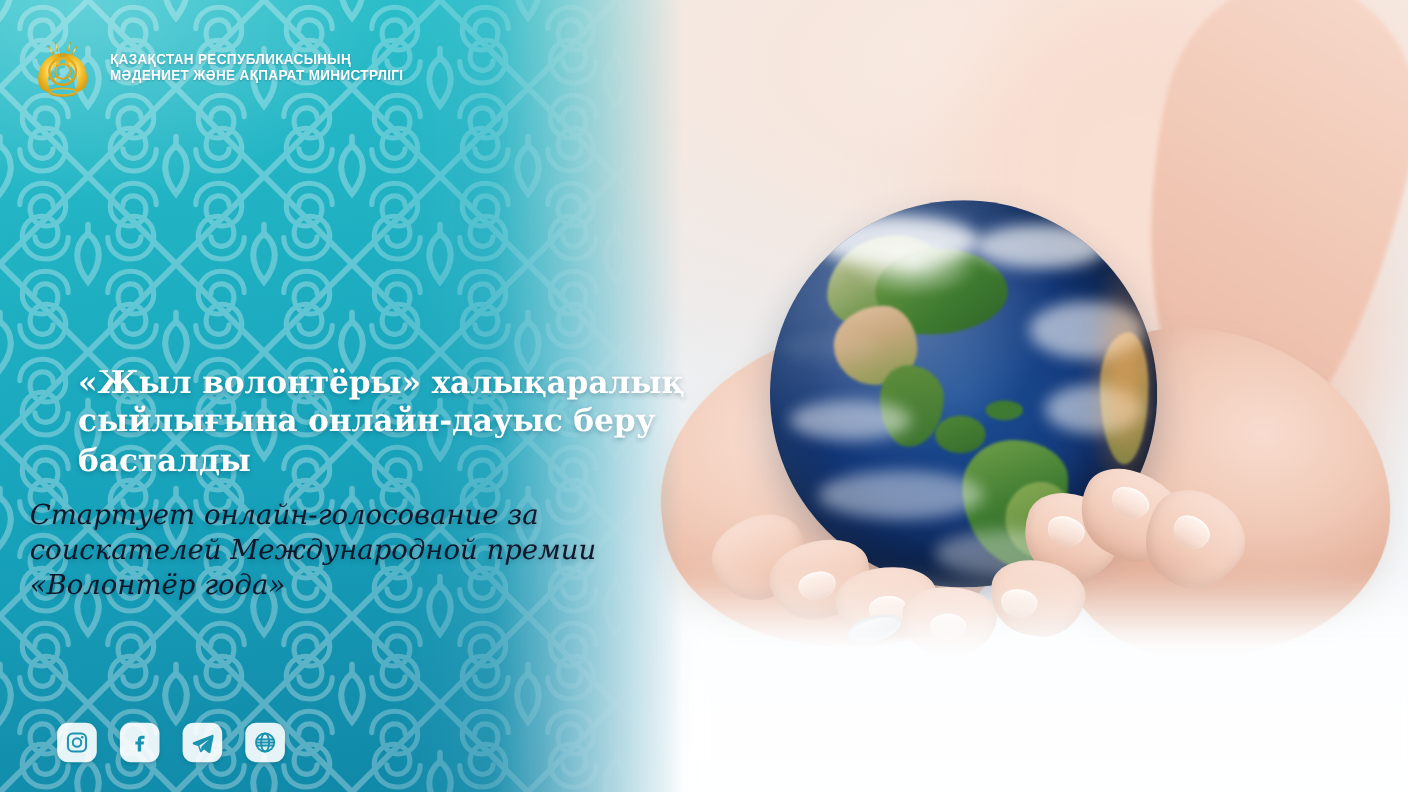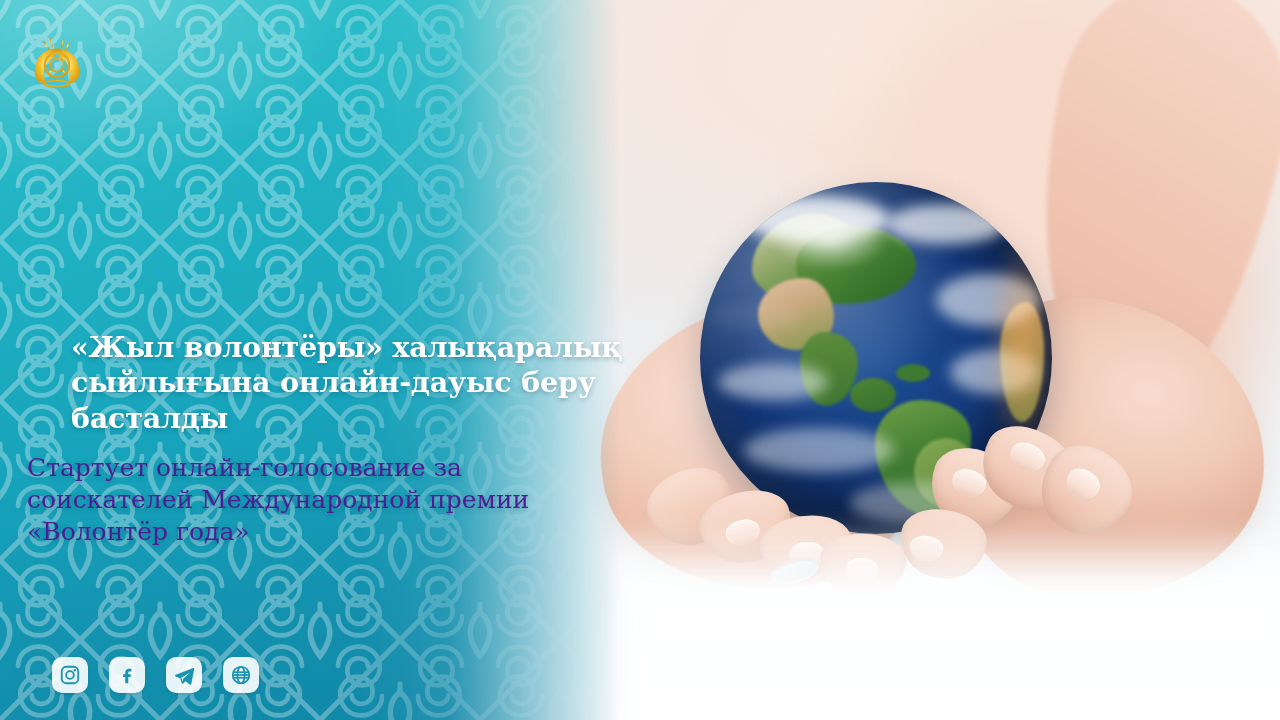--- a/index.html
+++ b/index.html
@@ -136,23 +136,24 @@
   
   .title{
     position:absolute;left:27px;top:330px;width:565px;
     color:#fff;font-family:"DejaVu Serif",serif;font-weight:bold;
     font-size:28.5px;line-height:1.24;letter-spacing:-.2px;
     text-shadow:0 2px 5px rgba(0,50,70,.30);
     margin-left:44px;
   }
   .subtitle{
     position:absolute;left:27px;top:452px;width:575px;
-    color:#4c1d95;font-family:"DejaVu Serif",serif;font-weight:normal;
+    color:#0f172a;font-family:"DejaVu Serif",serif;font-weight:normal;
     font-size:25px;line-height:1.28;
     text-shadow:0 2px 5px rgba(0,50,70,.26);
+    font-style:italic;
   }
 
   
   .socials{position:absolute;left:52px;top:657px;display:flex;gap:21px;}
   .sicon{
     width:36px;height:36px;border-radius:10px;
     background:rgba(255,255,255,.90);
     display:flex;align-items:center;justify-content:center;
     box-shadow:0 1px 3px rgba(0,60,80,.18);
     cursor:pointer;
@@ -298,20 +299,24 @@
           <line x1="21" y1="24" x2="25" y2="28"></line>
           <line x1="39" y1="24" x2="35" y2="28"></line>
           <line x1="21" y1="42" x2="25" y2="38"></line>
           <line x1="39" y1="42" x2="35" y2="38"></line>
         </g>
 
         <path d="M14,50 C20,56 40,56 46,50 C42,57 18,57 14,50 Z" fill="url(#gold)"></path>
         <ellipse cx="30" cy="52.5" rx="13" ry="3.6" fill="none" stroke="url(#gold)" stroke-width="1.6"></ellipse>
       </svg>
     </div>
+    <div class="ministry">
+      <div>ҚАЗАҚСТАН РЕСПУБЛИКАСЫНЫҢ</div>
+      <div>МӘДЕНИЕТ ЖӘНЕ АҚПАРАТ МИНИСТРЛІГІ</div>
+    </div>
   </div>
 
   <div class="title">«Жыл волонтёры» халықаралық сыйлығына онлайн-дауыс беру басталды</div>
   <div class="subtitle">Стартует онлайн-голосование за соискателей Международной премии «Волонтёр года»</div>
 
   <div class="socials">
 
     <div class="sicon">
       <svg width="22" height="22" viewBox="0 0 24 24" fill="none" stroke="#1a93b0" stroke-width="2">
         <rect x="3" y="3" width="18" height="18" rx="5"></rect>

